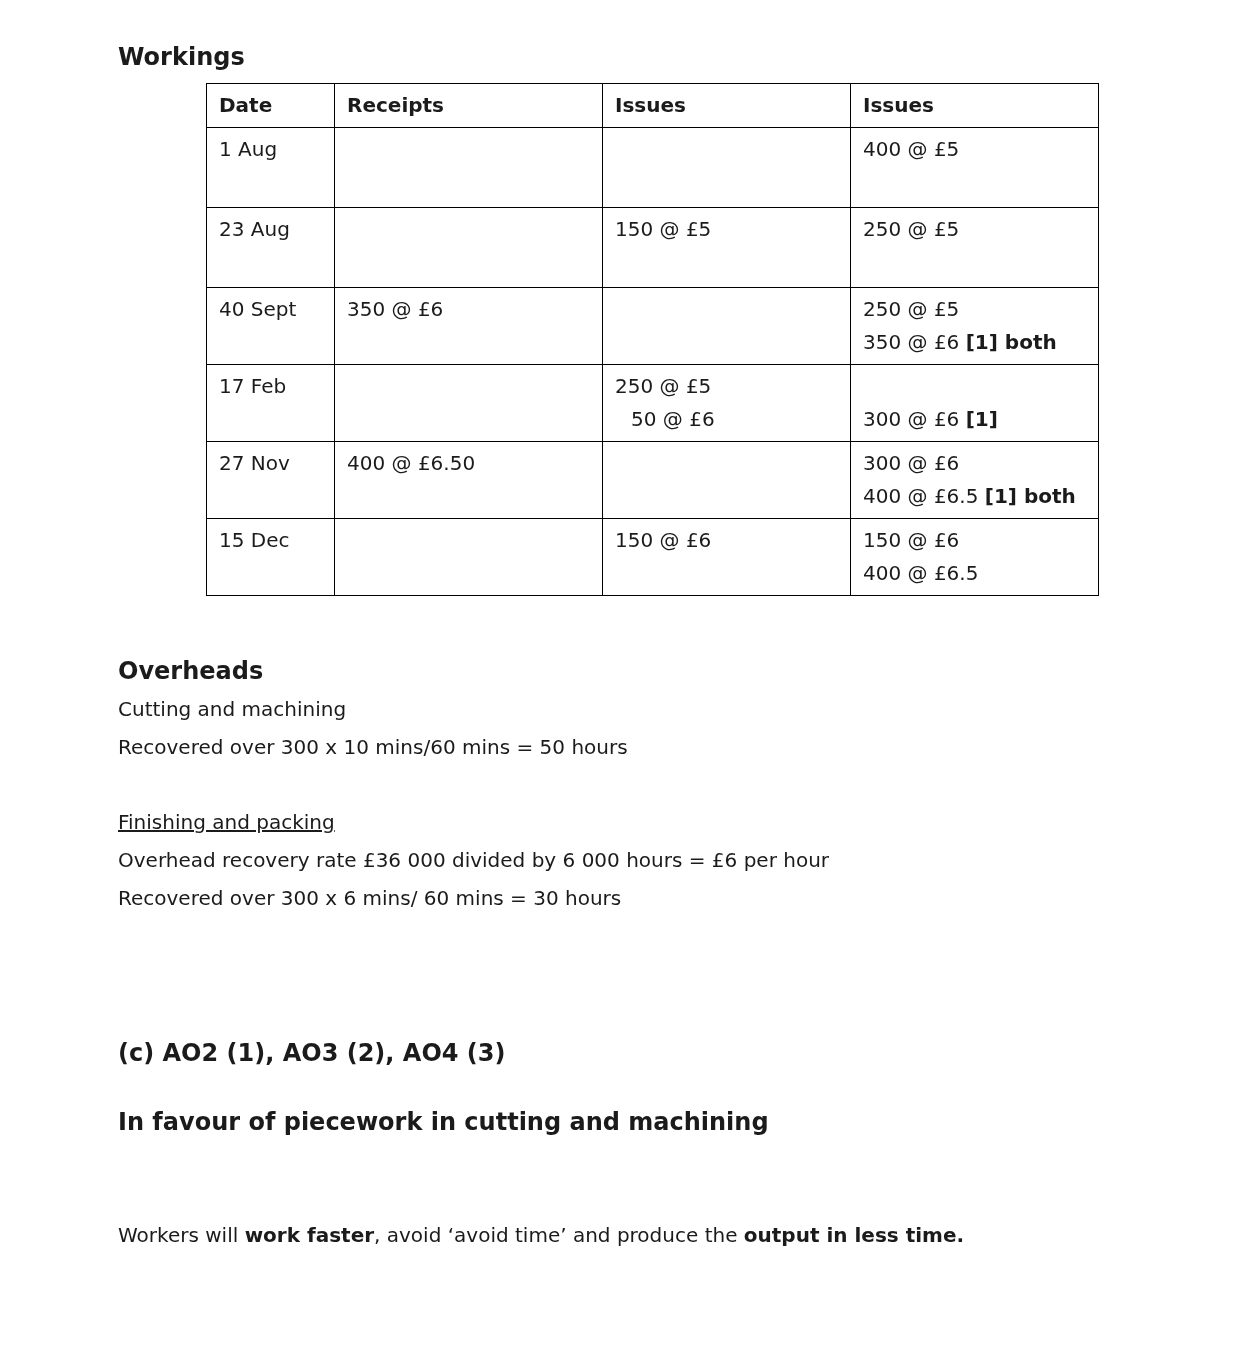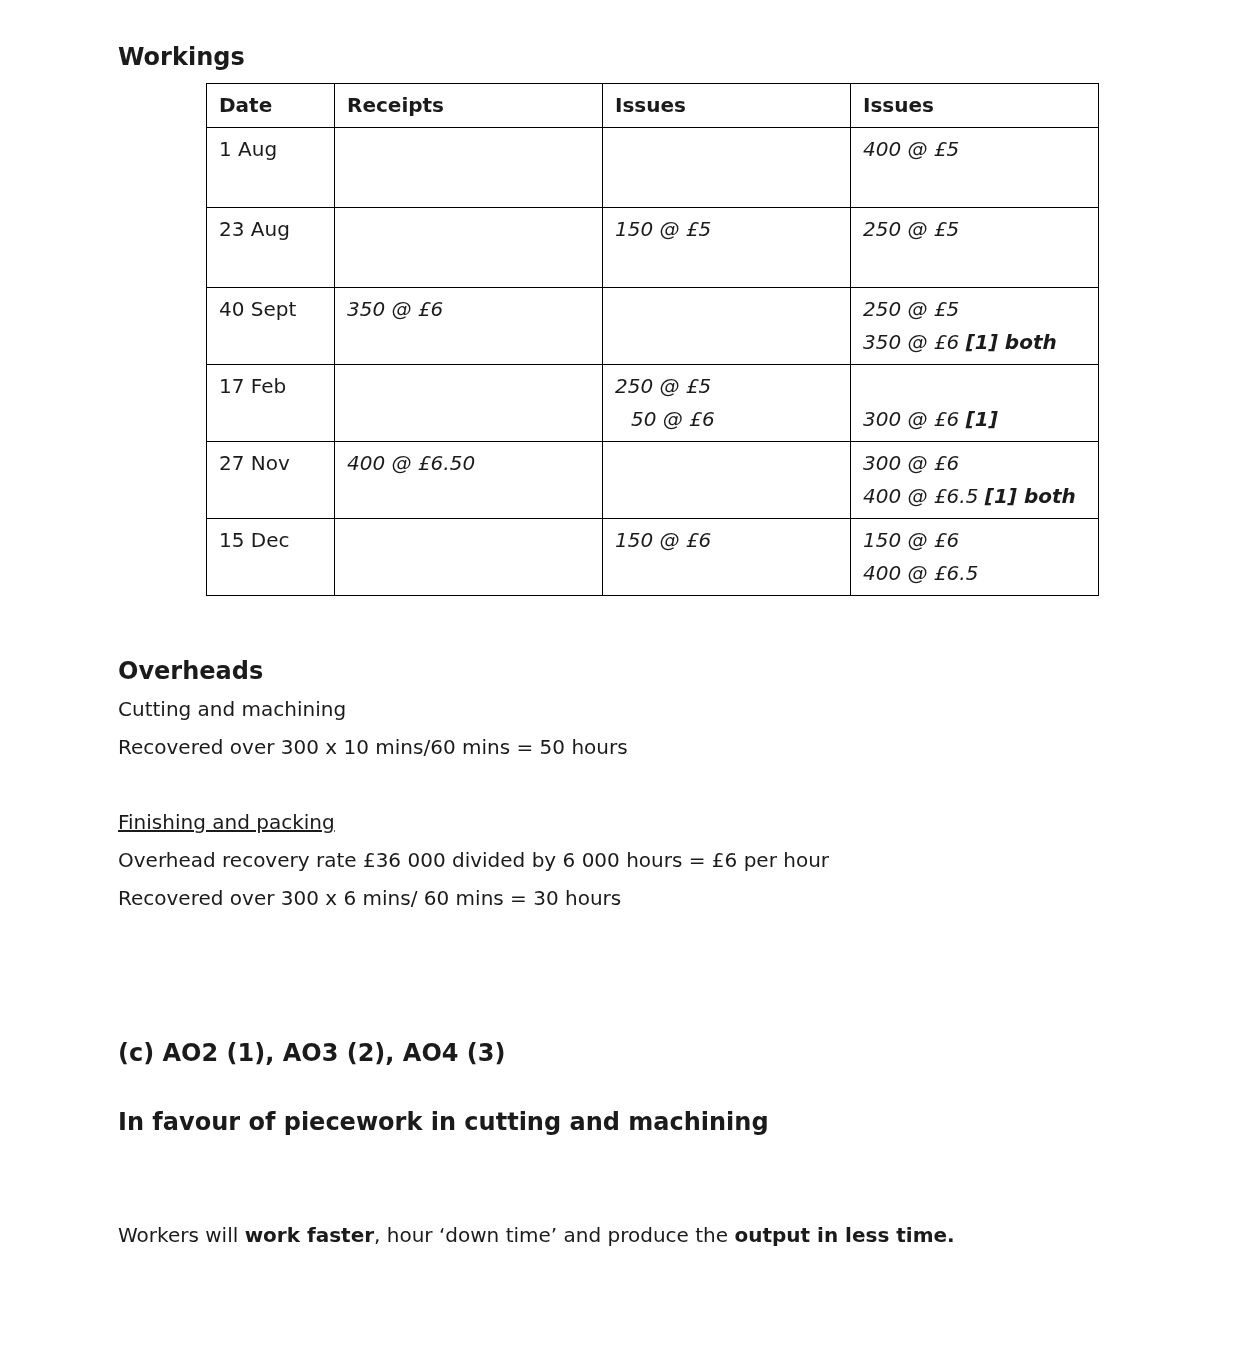--- a/index.html
+++ b/index.html
@@ -45,21 +45,21 @@
     padding: 5px 12px;
     font-size: 20px;
     line-height: 33px;
   }
   table.stock-table th {
     font-weight: bold;
     height: 26px;
   }
   tr.row-tall { height: 80px; }
   tr.row-mid  { height: 72px; }
-  .cell-line { min-height: 33px; line-height: 33px; white-space: nowrap; font-style: italic; }
+  .cell-line { min-height: 33px; line-height: 33px; white-space: nowrap; }
   .ind { padding-left: 16px; }
 
   .overheads-block { margin-top: 56px; }
   .gap-small { margin-top: 37px; text-decoration: underline; }
   .section-c { margin-top: 117px; }
   .subhead-gap { margin-top: 31px; }
   .para-gap { margin-top: 75px; }
 </style>
 </head>
 <body>
@@ -157,18 +157,18 @@
 
     <div class="text-line gap-small">Finishing and packing</div>
     <div class="text-line">Overhead recovery rate £36 000 divided by 6 000 hours = £6 per hour</div>
     <div class="text-line">Recovered over 300 x 6 mins/ 60 mins = 30 hours</div>
   </div>
 
   <div class="section-c">
     <div class="heading">(c) AO2 (1), AO3 (2), AO4 (3)</div>
     <div class="heading subhead-gap">In favour of piecework in cutting and machining</div>
     <div class="para-gap">
-      <div class="text-line"><span>Workers will </span><span class="b">work faster</span><span>, hour ‘down time’ and produce the </span><span class="b">output in less time.</span></div>
+      <div class="text-line"><span>Workers will </span><span class="b">work faster</span><span>, avoid ‘avoid time’ and produce the </span><span class="b">output in less time.</span></div>
 
     </div>
   </div>
 
 </div>
 
 </body></html>

